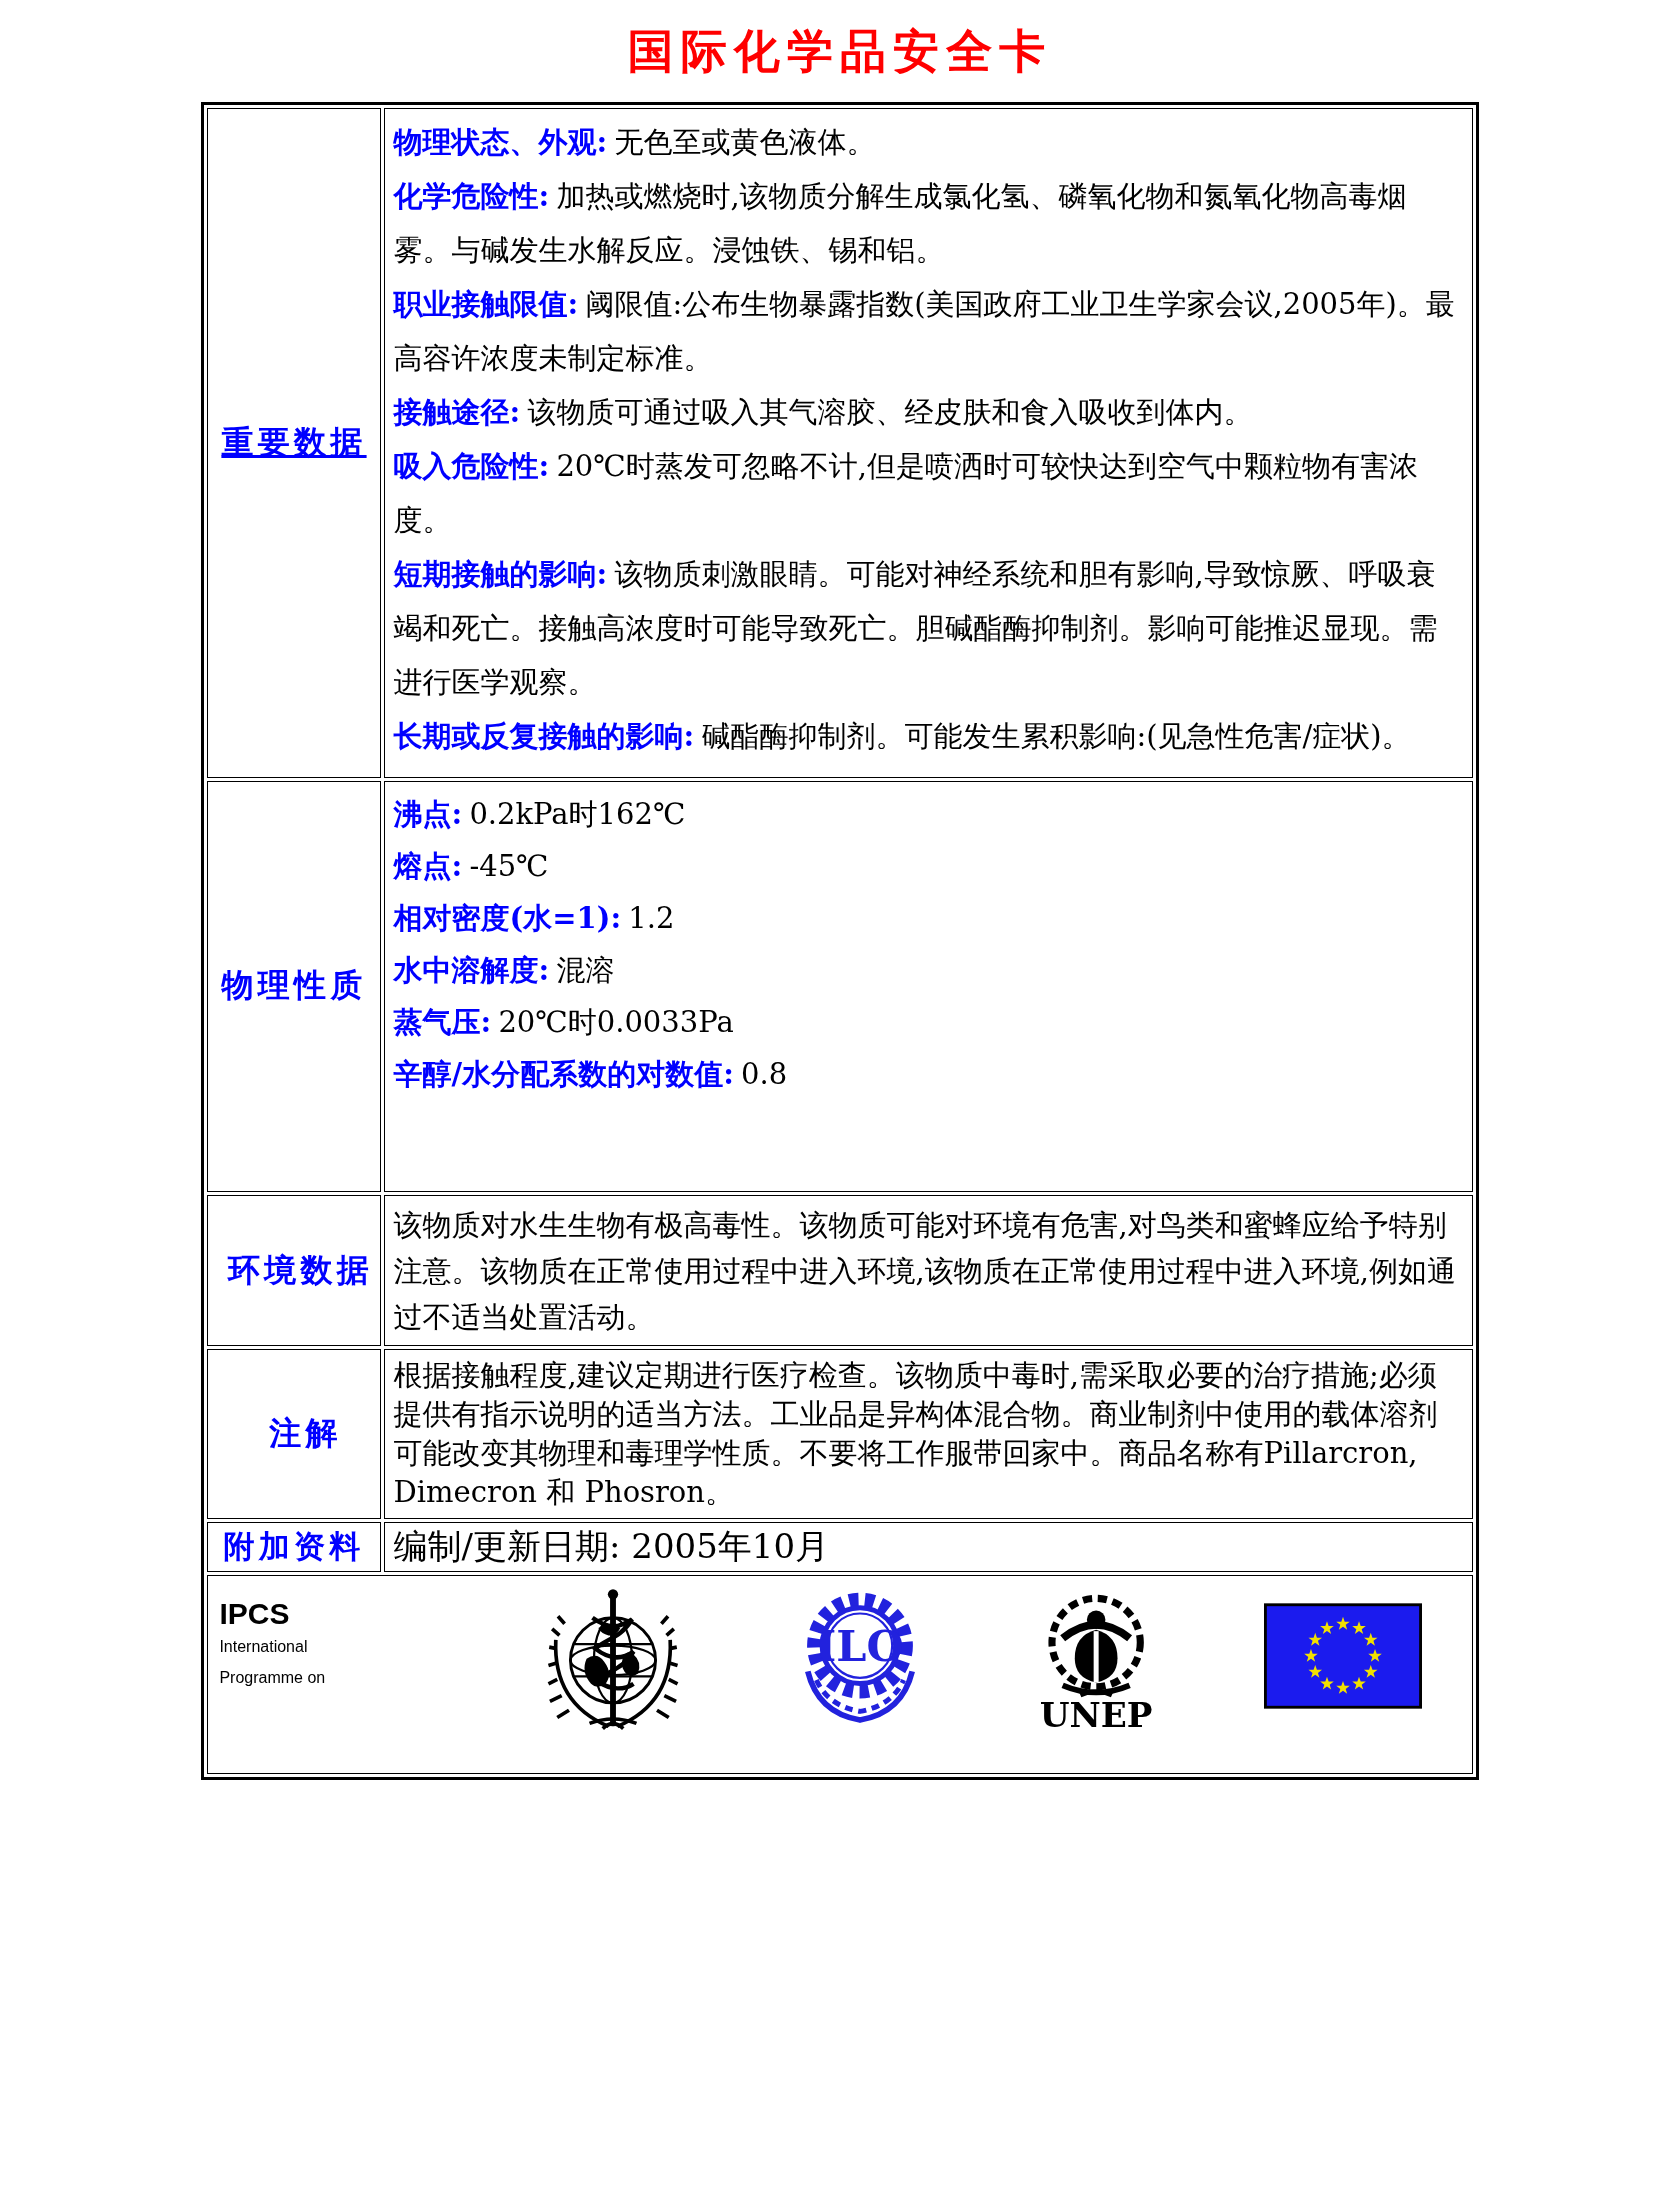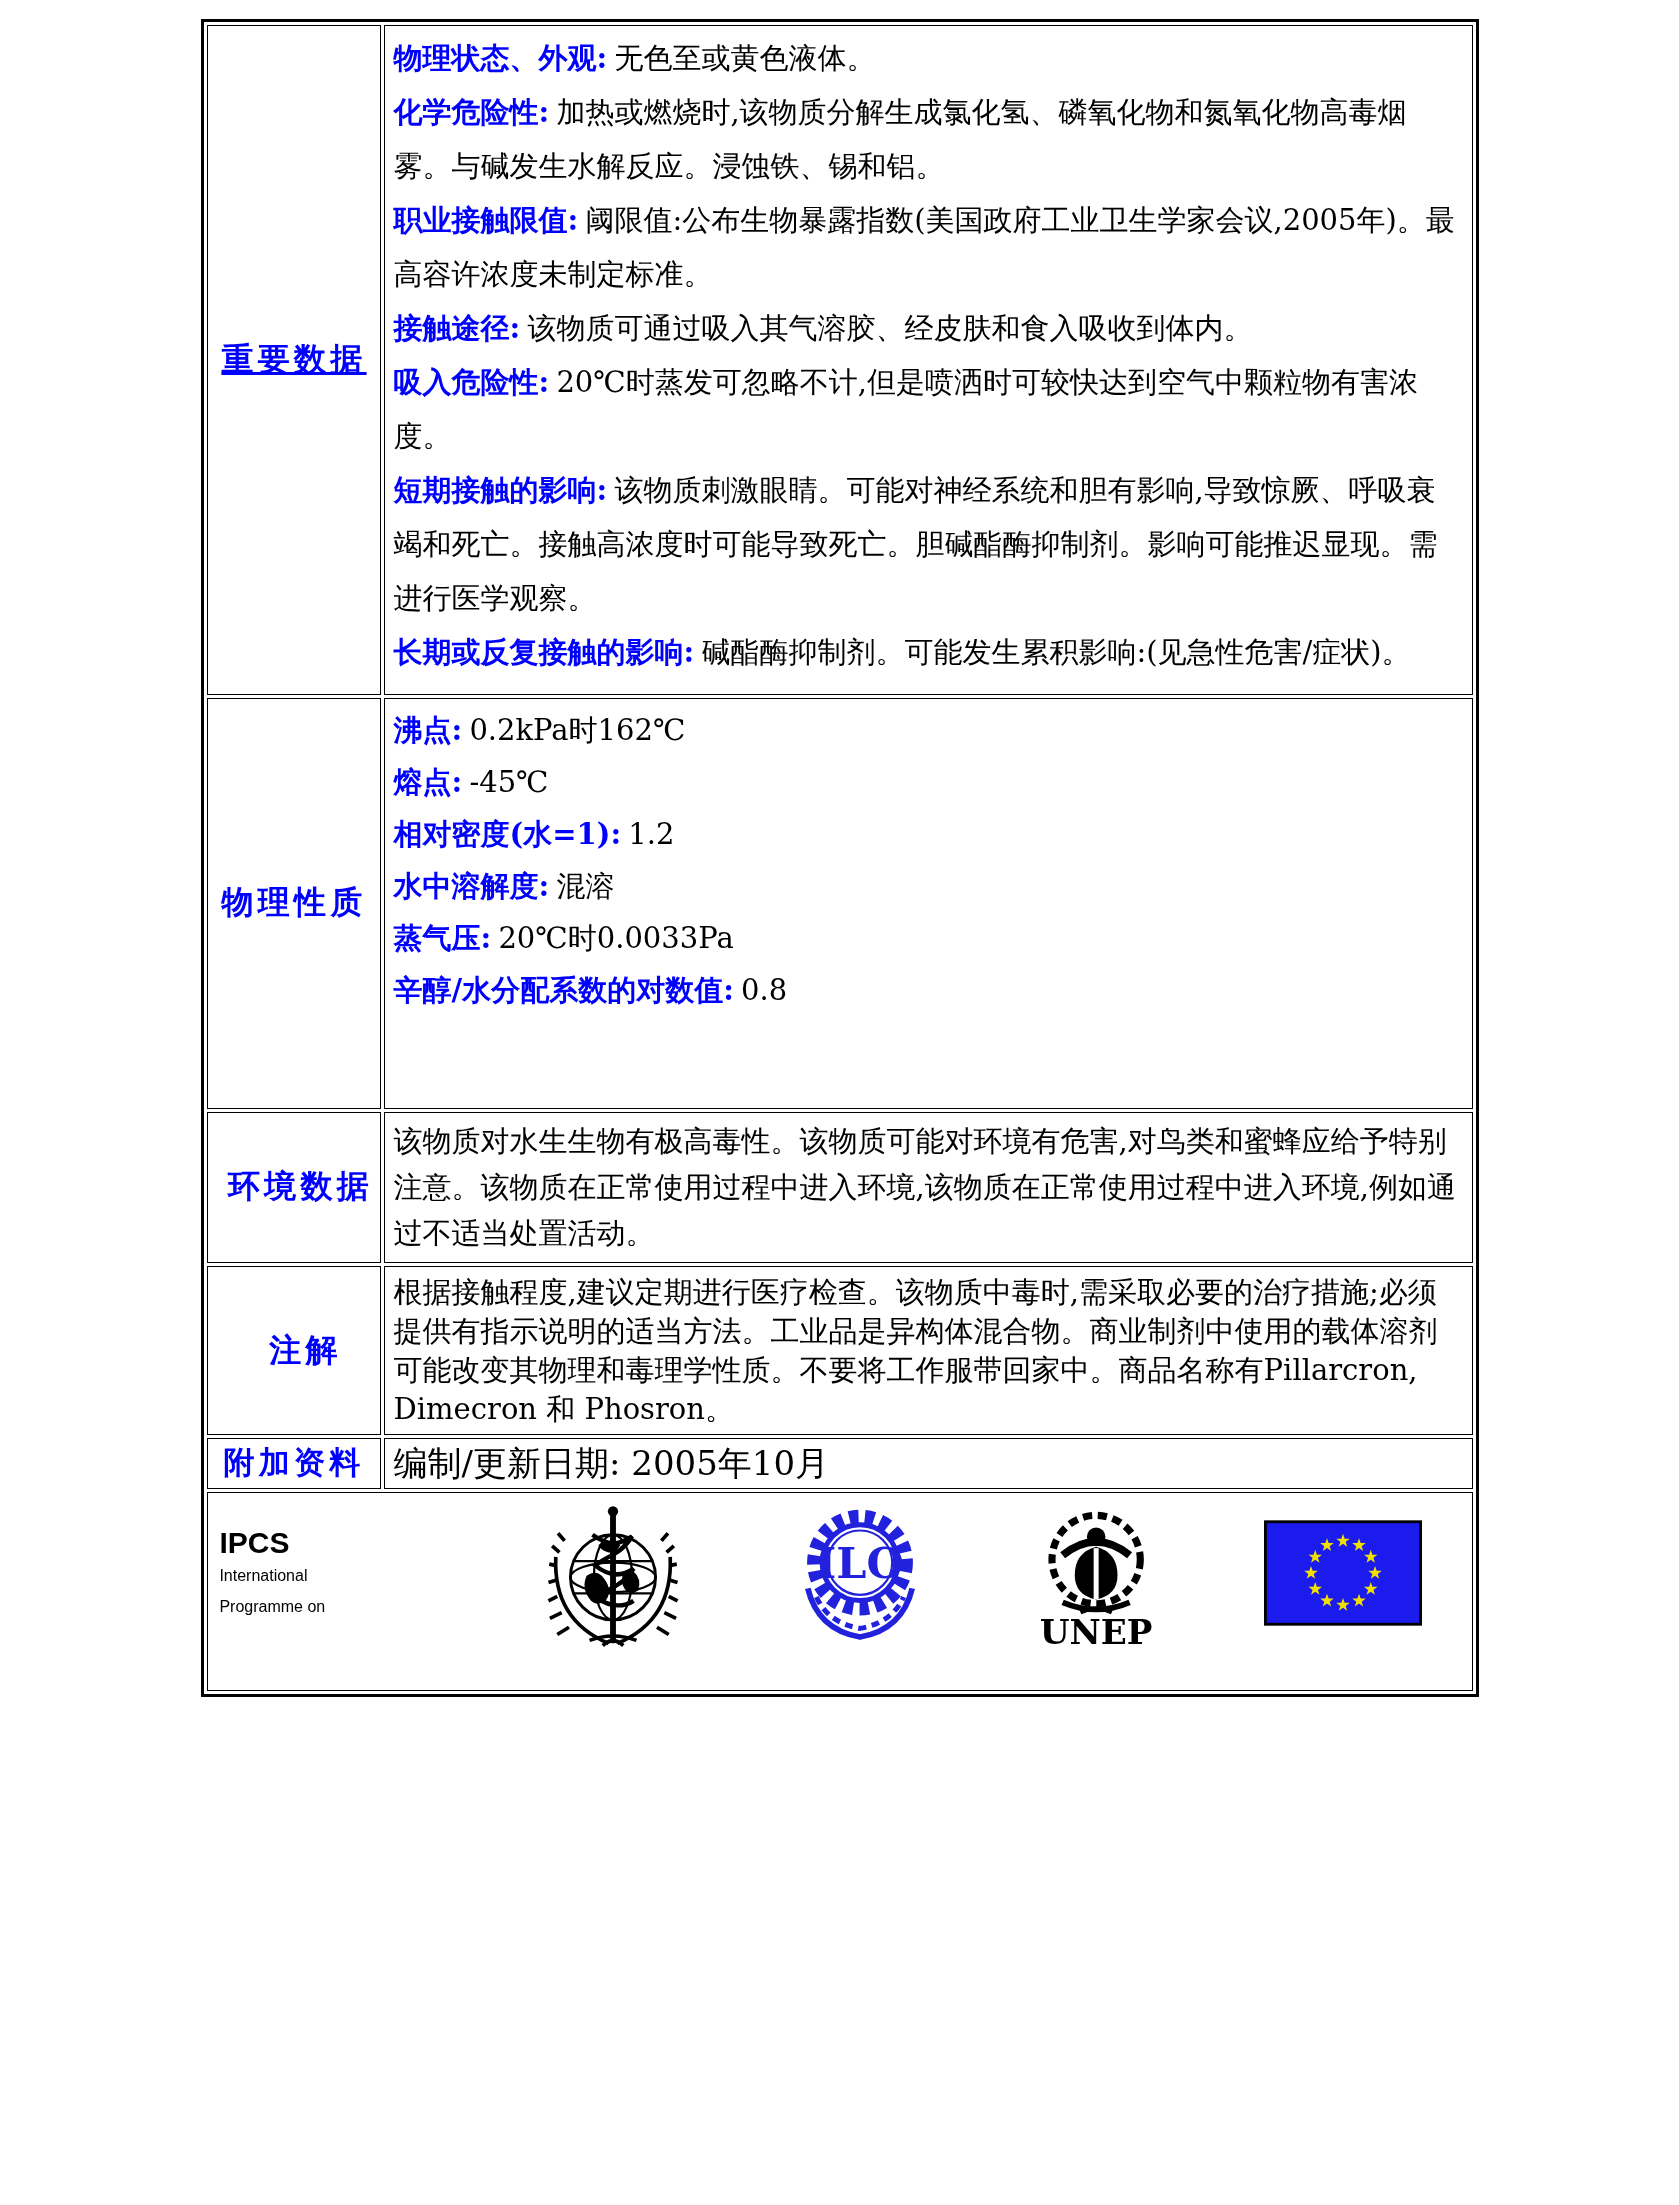--- a/index.html
+++ b/index.html
@@ -56,29 +56,30 @@
   
   .logos-cell { vertical-align:top; padding:0; }
   .logos-row {
     display:flex; justify-content:space-between; align-items:flex-start;
     padding:11.4px 50px 0 11.4px;
   }
   .ipcs-block {
     font-family:"Liberation Sans","DejaVu Sans",sans-serif;
     margin-top:10px; width:214px;
   }
-  .ipcs-abbr { font-size:30px; font-weight:bold; line-height:34px;margin-top:12px; }
+  .ipcs-abbr { font-size:30px; font-weight:bold; line-height:34px; }
   .ipcs-line { font-size:16px; line-height:31px; }
   .unep-wordmark { font-weight:bold; }
 </style>
 </head>
 <body>
 
 <div class="page">
 
+  <div class="title">国际化学品安全卡</div>
 
   <table class="card">
 
     <tbody>
 
     <tr>
       <td class="rowlabel" style="height:666px;text-decoration:underline;">重要数据</td>
       <td class="content imp">
         <p><span class="lbl">物理状态、外观:</span><span>无色至或黄色液体。</span></p>
         <p><span class="lbl">化学危险性:</span><span>加热或燃烧时,该物质分解生成氯化氢、磷氧化物和氮氧化物高毒烟雾。与碱发生水解反应。浸蚀铁、锡和铝。</span></p>

